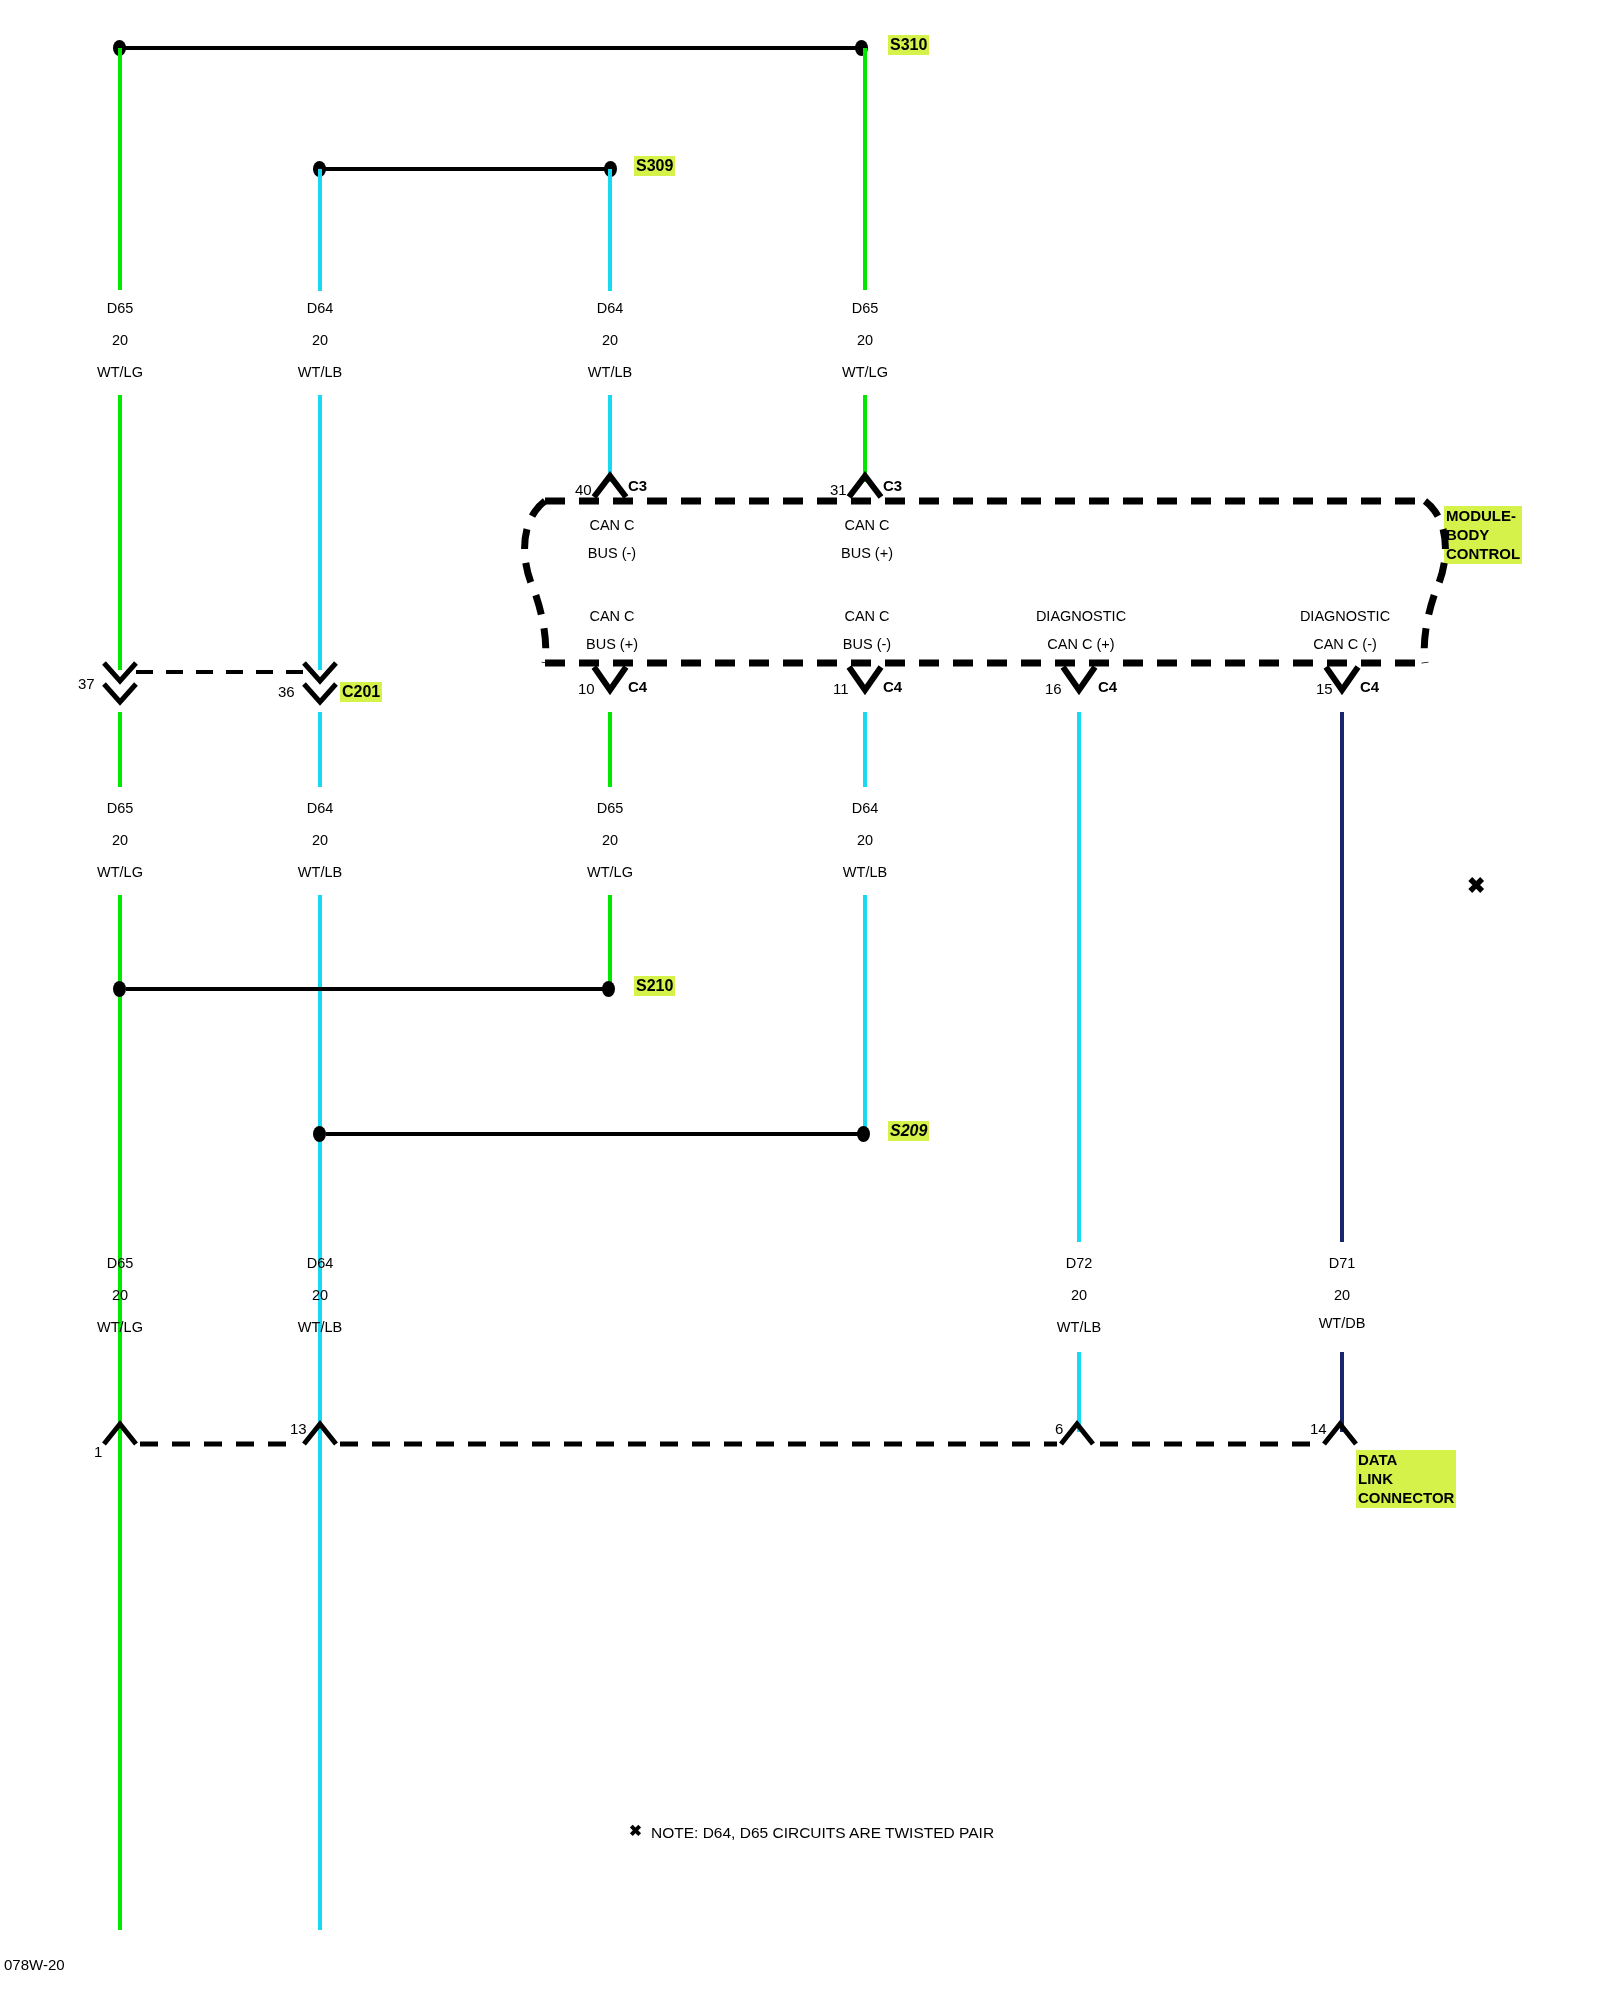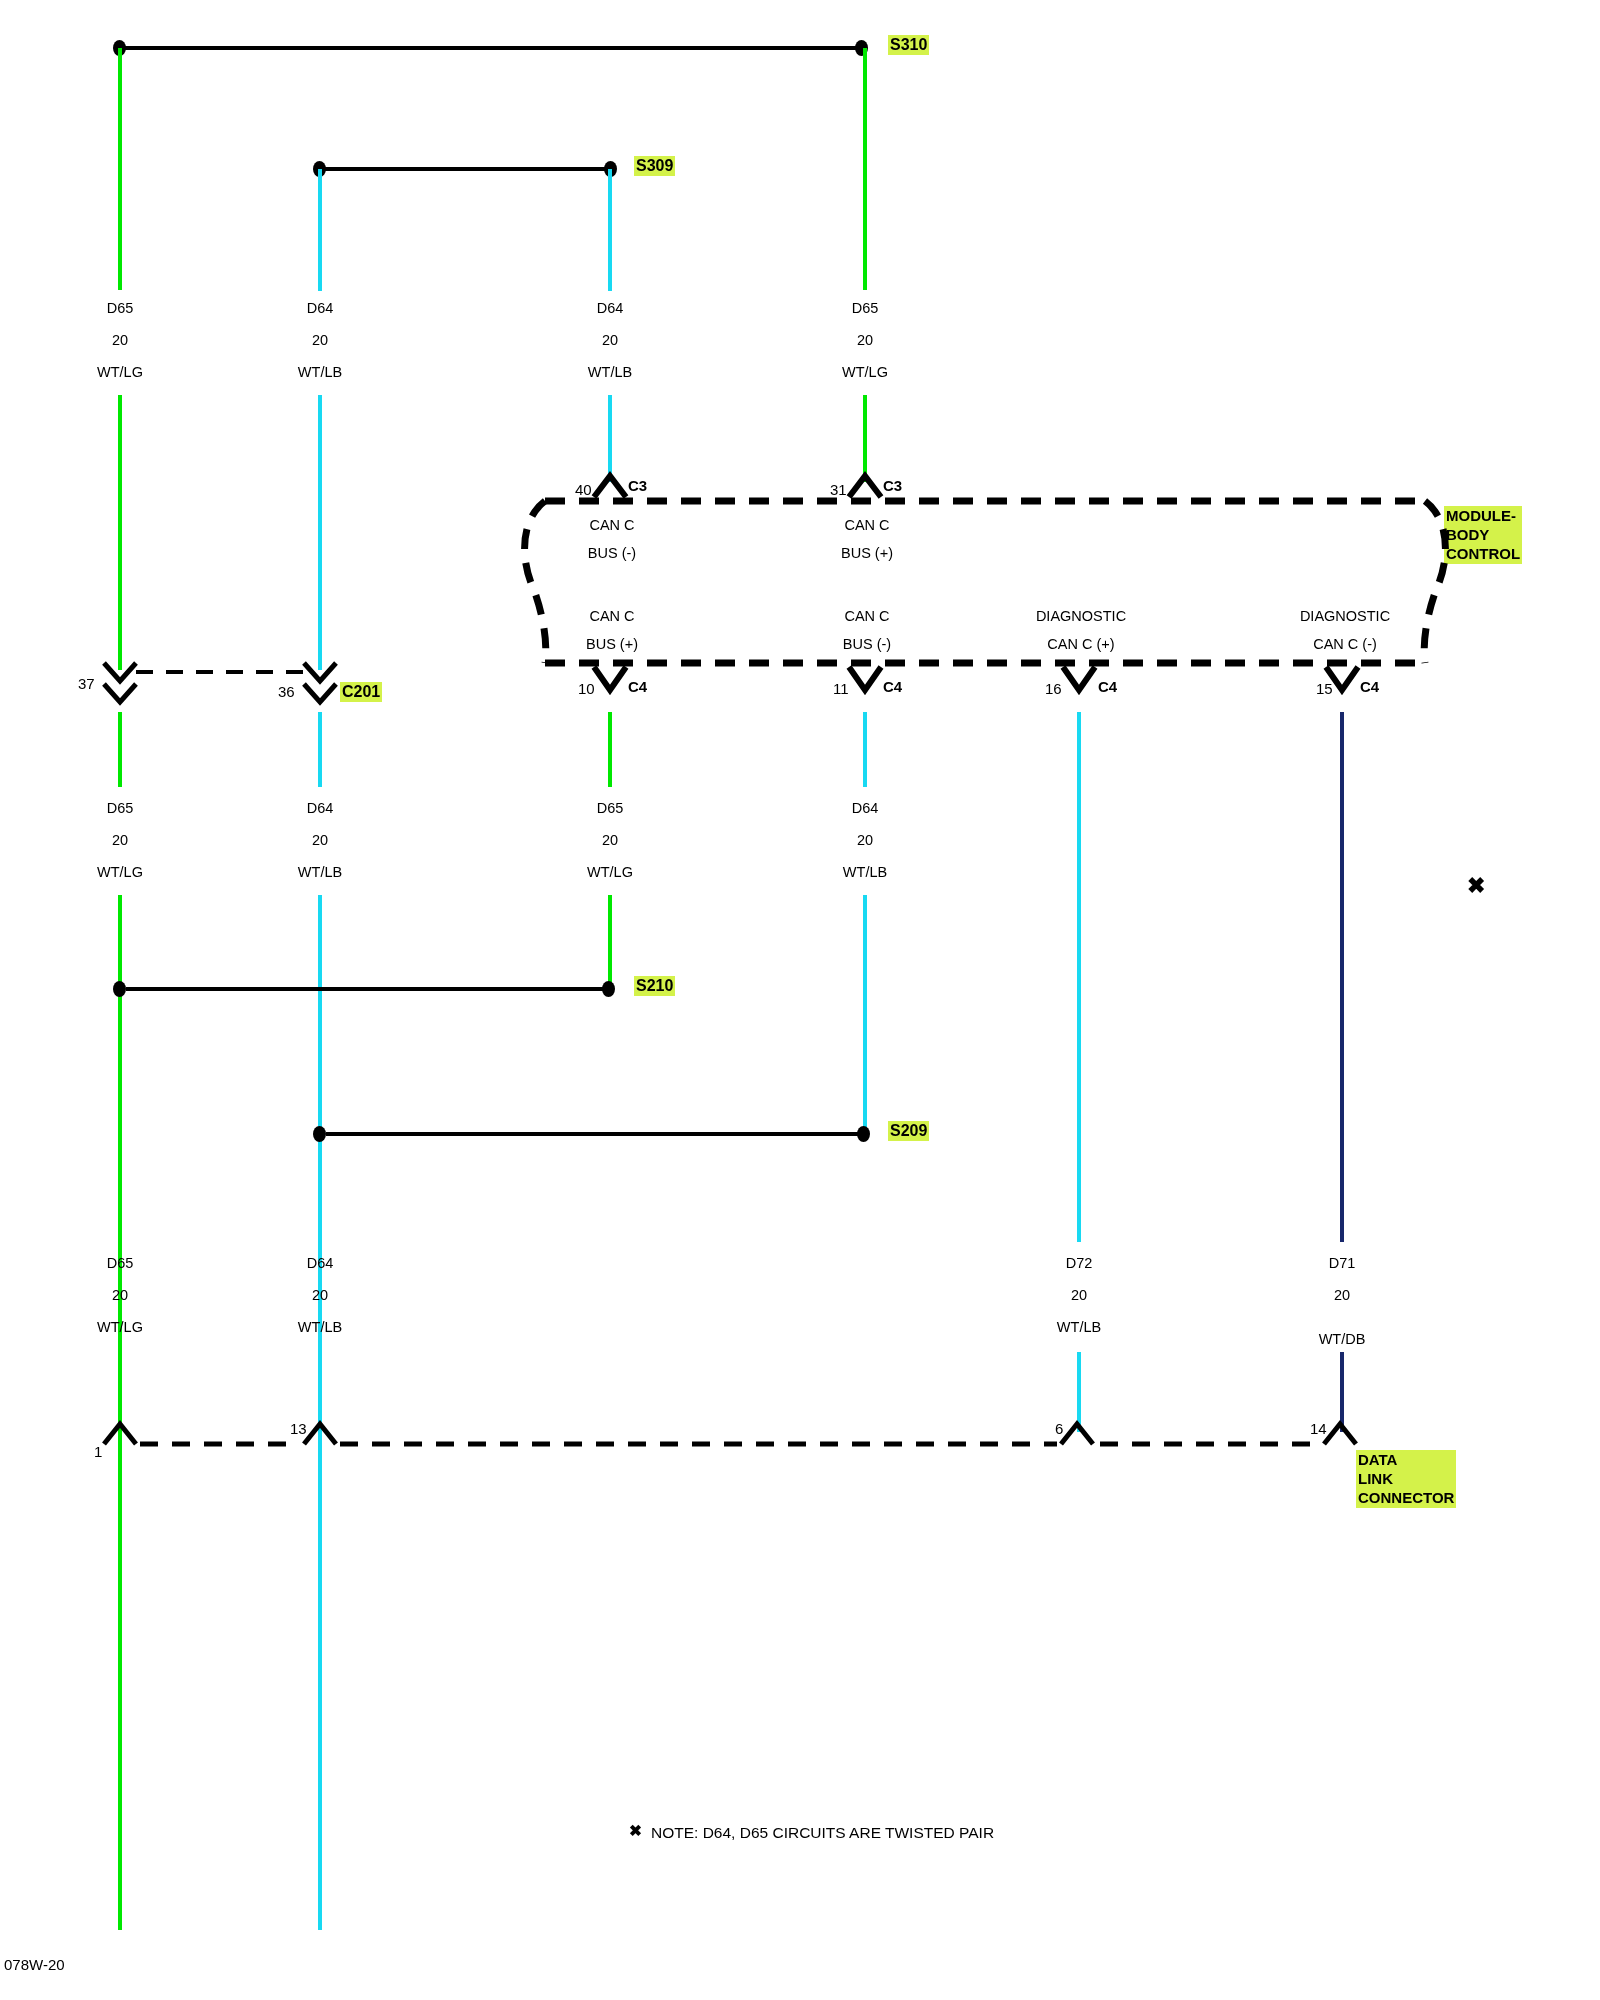--- a/index.html
+++ b/index.html
@@ -246,33 +246,33 @@
   <div class="fn" style="left:1345px; top:608px;">
     <div>DIAGNOSTIC</div>
     <div style="margin-top:12px;">CAN C (-)</div>
   </div>
   <div class="pin" style="left:1308px; top:680px;margin-left:8px;">15</div>
   <div class="conn" style="left:1360px; top:678px;">C4</div>
   <div class="wire navy" style="left:1340px; top:712px; height:530px;"></div>
   <div class="fn" style="left:1342px; top:1255px;">
     <div>D71</div>
     <div style="margin-top:16px;">20</div>
-    <div style="margin-top:28px;">WT/DB</div>
+    <div style="margin-top:12px;">WT/DB</div>
   </div>
   <div class="wire navy" style="left:1340px; top:1352px; height:80px;"></div>
 
   <div class="blackline" style="left:126px; top:987px; width:482px;"></div>
   <div class="dot" style="left:113px; top:981px;"></div>
   <div class="dot" style="left:602px; top:981px;"></div>
   <div class="splice" style="left:634px; top:976px;">S210</div>
 
   <div class="blackline" style="left:326px; top:1132px; width:537px;"></div>
   <div class="dot" style="left:313px; top:1126px;"></div>
   <div class="dot" style="left:857px; top:1126px;"></div>
-  <div class="splice" style="left:888px; top:1121px;">S209</div>
+  <div class="splice" style="left:888px; top:1121px;font-style:italic;">S209</div>
 
   <div class="modbox" style="left:1444px; top:506px;">
     <div>MODULE-</div>
     <div>BODY</div>
     <div>CONTROL</div>
   </div>
 
   <div class="modbox" style="left:1356px; top:1450px;">
     <div>DATA</div>
     <div>LINK</div>

